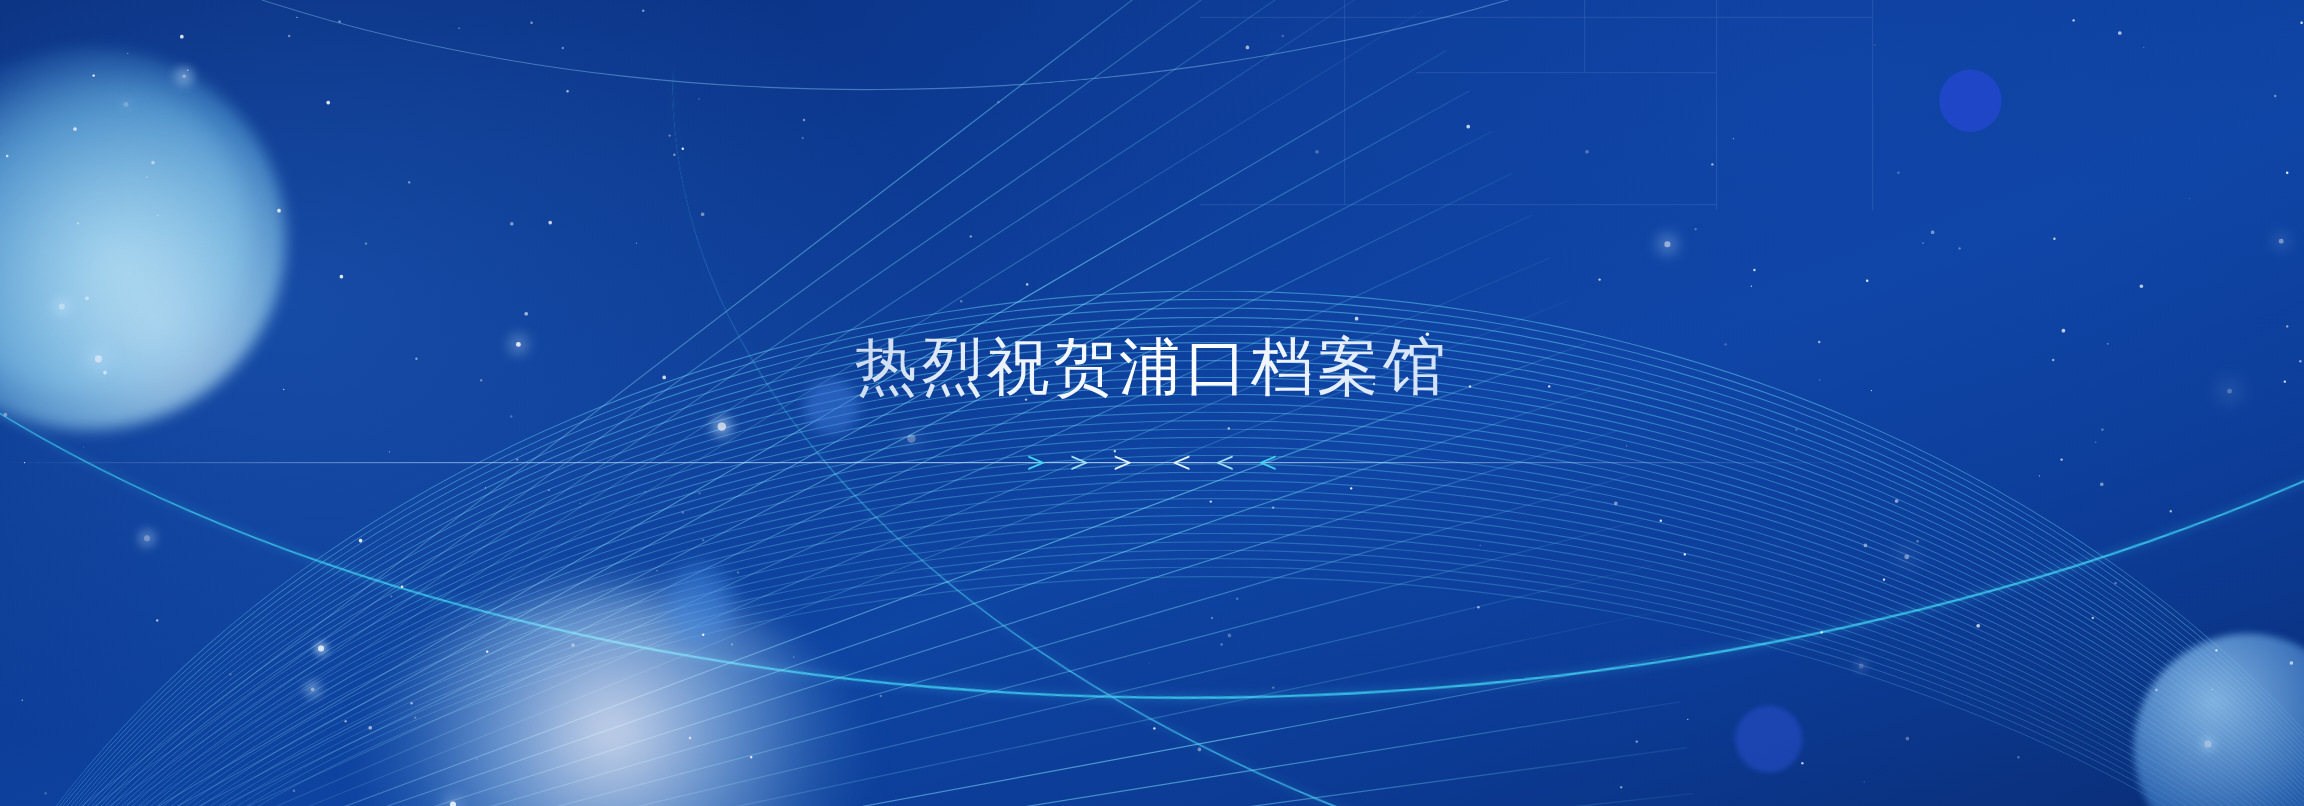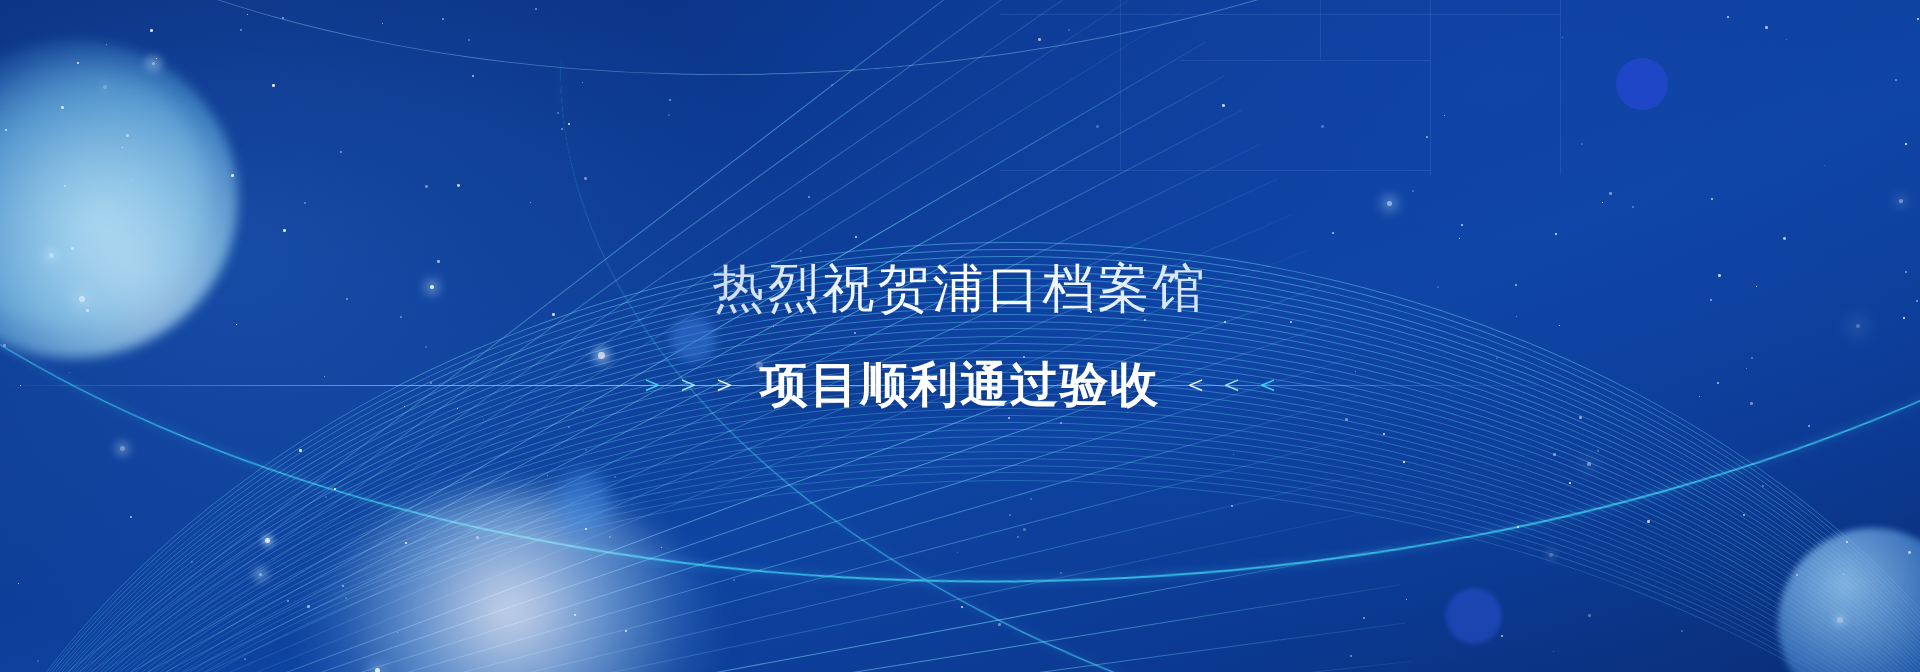--- a/index.html
+++ b/index.html
@@ -481,21 +481,20 @@
     <div class="line1">热烈祝贺浦口档案馆</div>
 
 
     <div class="line3">
       <div class="chev">
         <span class="s1">＞</span>
         <span class="s2">＞</span>
         <span class="s3">＞</span>
       </div>
 
-      <div class="txt">项目顺利通过验收</div>
 
       <div class="chev">
         <span class="s3">＜</span>
         <span class="s2">＜</span>
         <span class="s1">＜</span>
       </div>
     </div>
   </div>
 </div>
 

